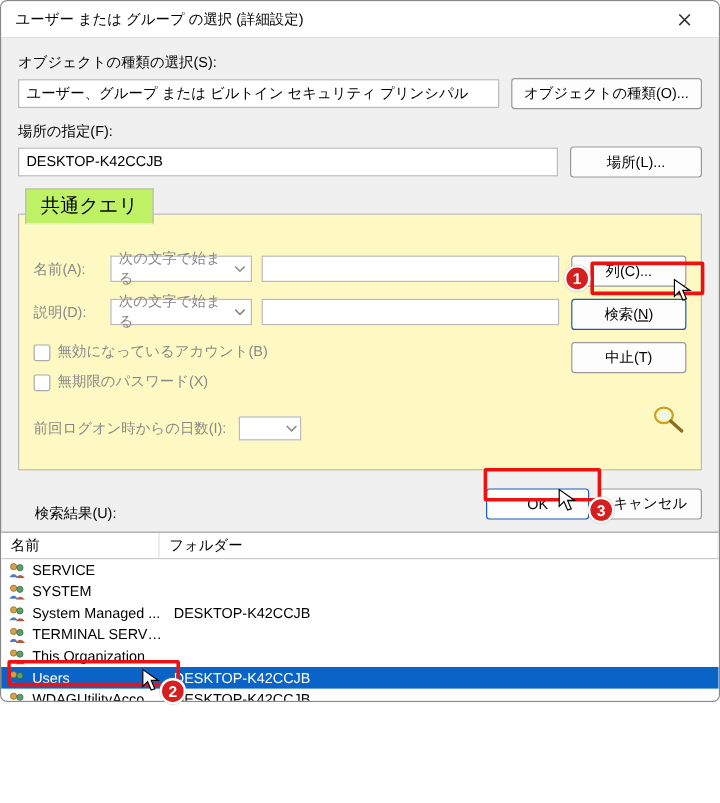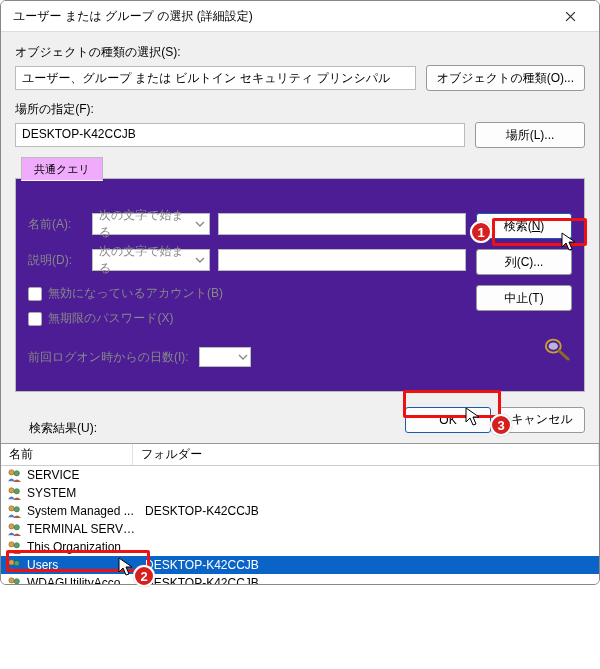--- a/index.html
+++ b/index.html
@@ -63,30 +63,30 @@
     padding: 0 10px;
     font-size: 12px;
   }
   .btn-sm { min-width: 82px; }
   .groupbox {
     margin-top: 6px;
     position: relative;
   }
   .tab-label {
     position: absolute; top: -1px; left: 6px;
-    background: #f0abfc;
+    background: #bef264;
     border: 1px solid #bbb;
     border-bottom: 1px solid #f8f8f8;
     padding: 4px 12px 3px 12px;
-    font-size: 11px;
+    font-size: 16px;
     z-index: 2;
   }
   .group-inner {
     border: 1px solid #bbb;
-    background: #4c1d95;
+    background: #fef9c3;
     padding: 34px 12px 24px 12px;
     margin-top: 20px;
     display: flex; gap: 10px;
   }
   .left-col { flex: 1; display:flex; flex-direction:column; gap:14px; color:#888; }
   .right-col { width: 96px; display:flex; flex-direction:column; gap:10px; align-items:stretch; }
   .filter-row { display:flex; align-items:center; gap:8px; }
   .filter-label { width: 56px; }
   .combo {
     width: 118px; height: 22px;
@@ -230,25 +230,25 @@
             <span>前回ログオン時からの日数(I):</span>
             <div class="spin">
               <svg class="chev" viewBox="0 0 10 10">
                   <path d="M1 3 L5 7 L9 3" stroke="#888" fill="none" stroke-width="1.3"></path>
                 </svg>
             </div>
           </div>
         </div>
 
         <div class="right-col">
+          <div class="btn btn-sm">
+            <span>列(C)...</span>
+          </div>
           <div class="btn btn-sm" style="border:1px solid #1a5db0;">
             <span><span>検索(</span><span class="und">N</span><span>)</span></span>
-          </div>
-          <div class="btn btn-sm">
-            <span>列(C)...</span>
           </div>
           <div class="btn btn-sm">
             <span>中止(T)</span>
           </div>
           <div class="glass-icon">
             <svg viewBox="0 0 32 28">
               <ellipse cx="12" cy="12" rx="8" ry="7" fill="none" stroke="#c9a227" stroke-width="2"></ellipse>
               <path d="M18 17 L28 26" stroke="#8a6d1f" stroke-width="3" stroke-linecap="round"></path>
               <ellipse cx="12" cy="12" rx="5" ry="4" fill="#eaf4fb" opacity="0.7"></ellipse>
             </svg>

